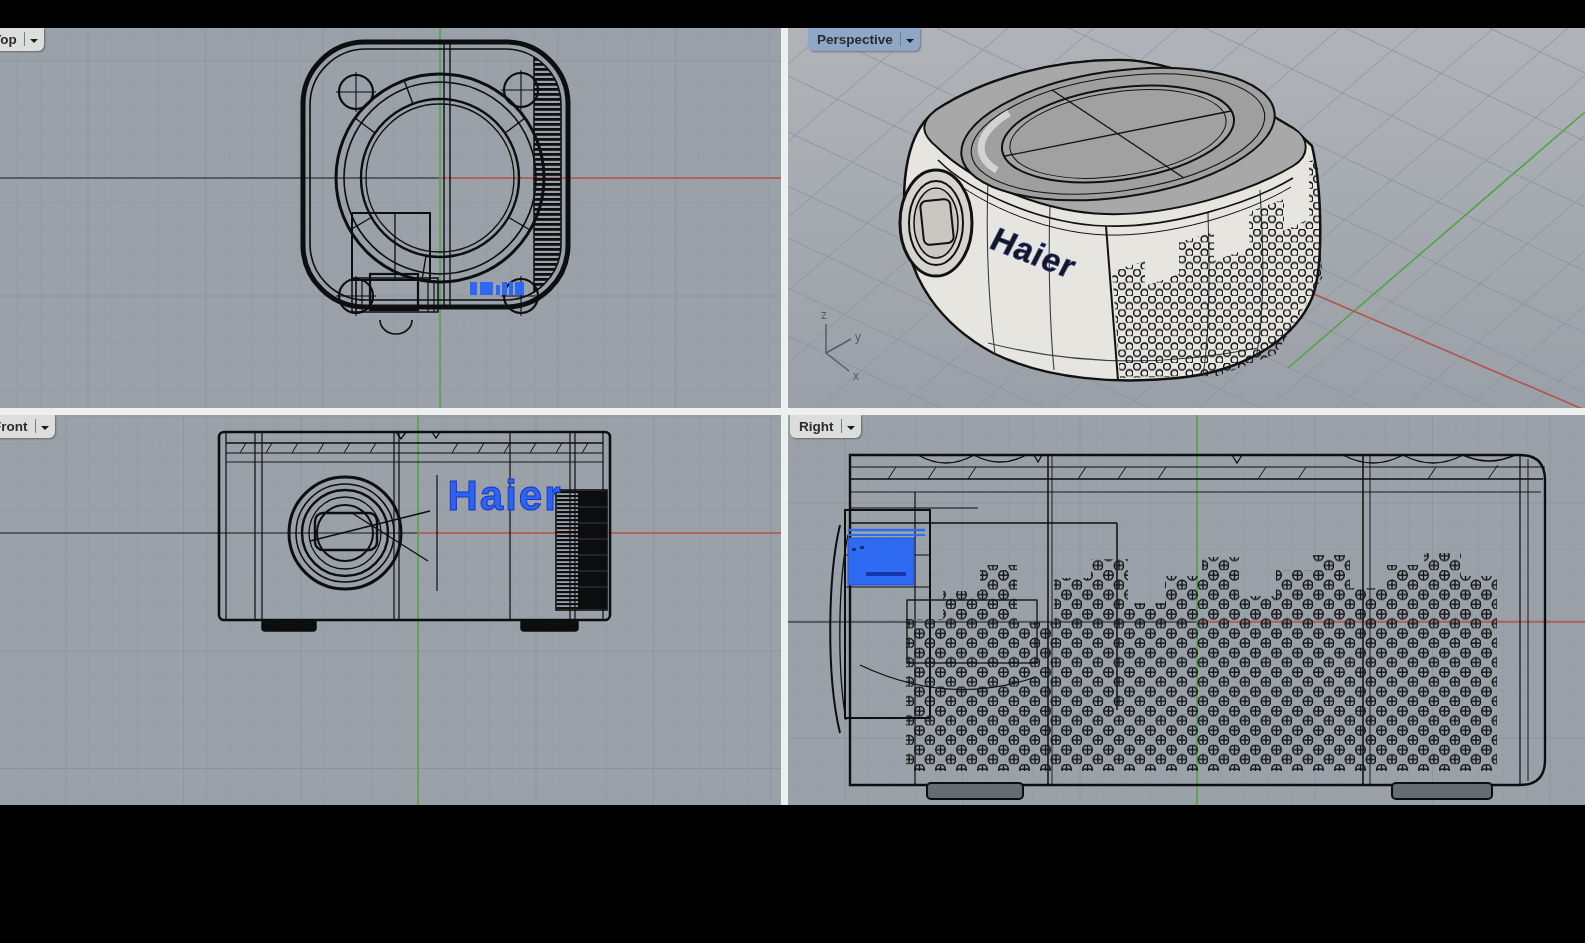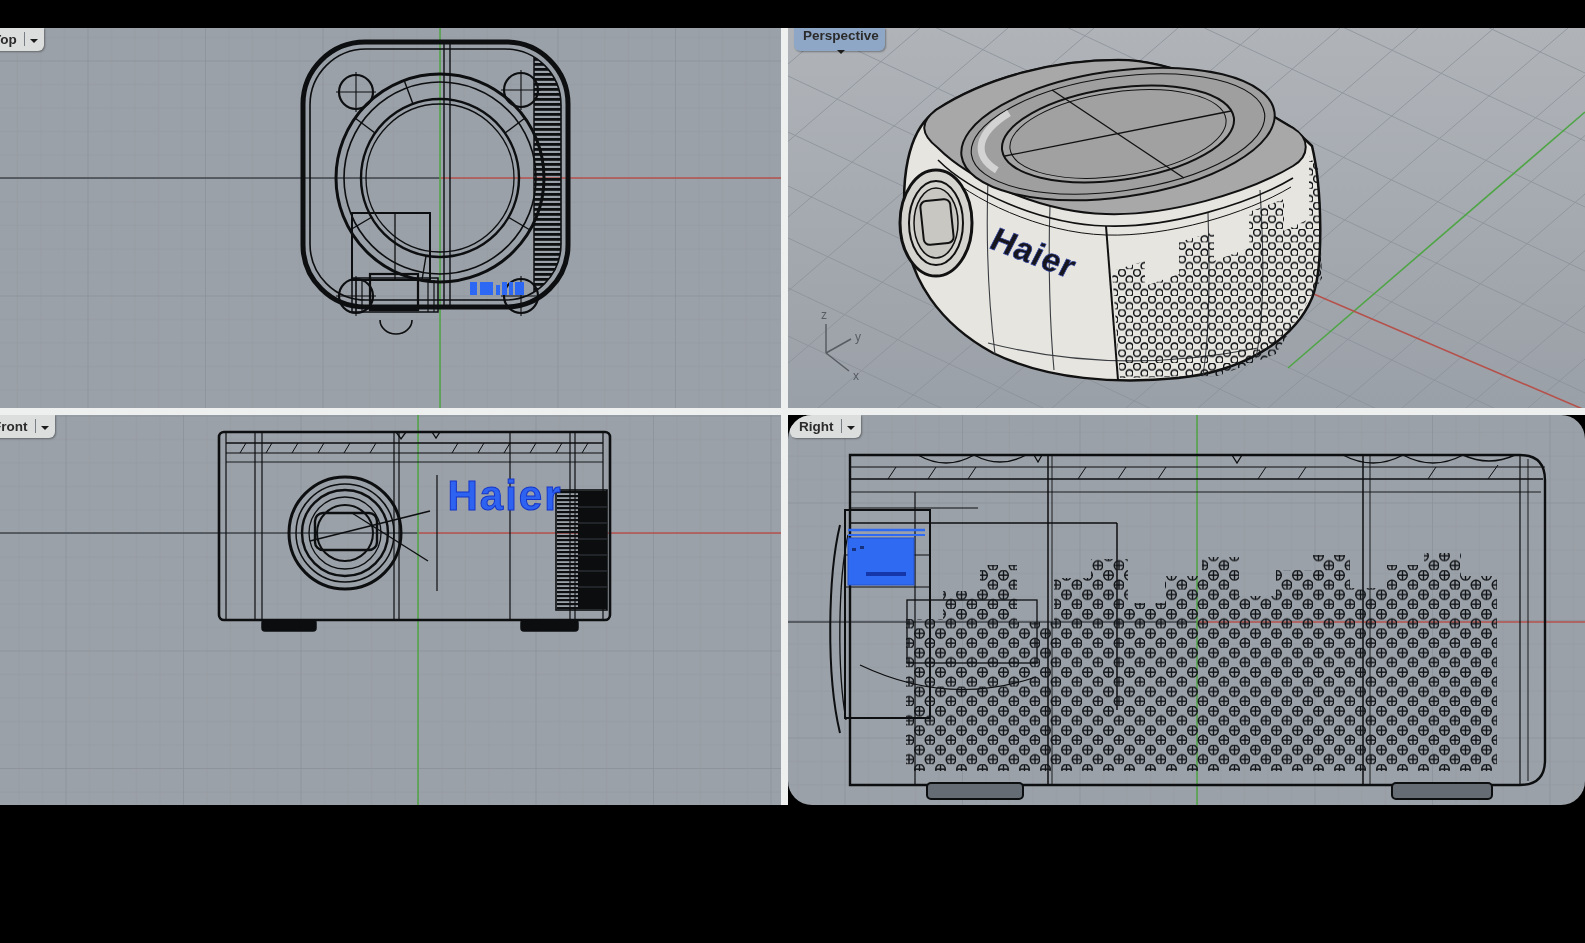--- a/index.html
+++ b/index.html
@@ -201,21 +201,21 @@
       </g>
       <g stroke="#585d63" stroke-width="1.5" fill="#585d63">
         <line x1="38" y1="325" x2="38" y2="296"></line>
         <line x1="38" y1="325" x2="63" y2="311"></line>
         <line x1="38" y1="325" x2="61" y2="343"></line>
         <text x="33" y="291" font-size="12" stroke="none">z</text>
         <text x="67" y="313" font-size="12" stroke="none">y</text>
         <text x="65" y="352" font-size="12" stroke="none">x</text>
       </g>
     </svg>
-    <div class="tab active" style="left:6px;flex-direction:column;">
+    <div class="tab active" style="left:20px;">
       <span>Perspective</span>
       <span class="sep"></span>
       <span class="arr"></span>
     </div>
   </div>
 
   <div class="vp" id="vp-front" style="left:0;top:415px;width:781px;height:390px;">
     <svg width="781" height="390" viewBox="0 0 781 390">
       <defs>
         <pattern id="gmF" width="23.5" height="23.5" patternUnits="userSpaceOnUse">
@@ -295,21 +295,21 @@
       </g>
       <text x="505" y="95" text-anchor="middle" font-size="42" font-weight="bold" letter-spacing="2" fill="#2e63f2" stroke="#1536c9" stroke-width="1">Haier</text>
     </svg>
     <div class="tab" style="left:-16px;">
       <span>Front</span>
       <span class="sep"></span>
       <span class="arr"></span>
     </div>
   </div>
 
-  <div class="vp" id="vp-right" style="left:788px;top:415px;width:797px;height:390px;border-radius:24px;">
+  <div class="vp" id="vp-right" style="left:788px;top:415px;width:797px;height:390px;">
     <svg width="797" height="390" viewBox="0 0 797 390">
       <defs>
         <pattern id="gmR" width="23.5" height="23.5" patternUnits="userSpaceOnUse">
           <path d="M23.5 0H0V23.5" fill="none" stroke="#92989f" stroke-width="1"></path>
         </pattern>
         <pattern id="gMR" x="-61" y="-30" width="117.5" height="117.5" patternUnits="userSpaceOnUse">
           <rect width="117.5" height="117.5" fill="url(#gmR)"></rect>
           <path d="M117.5 0H0V117.5" fill="none" stroke="#878d95" stroke-width="1"></path>
         </pattern>
         <pattern id="holesR" width="21" height="19.4" patternUnits="userSpaceOnUse">

